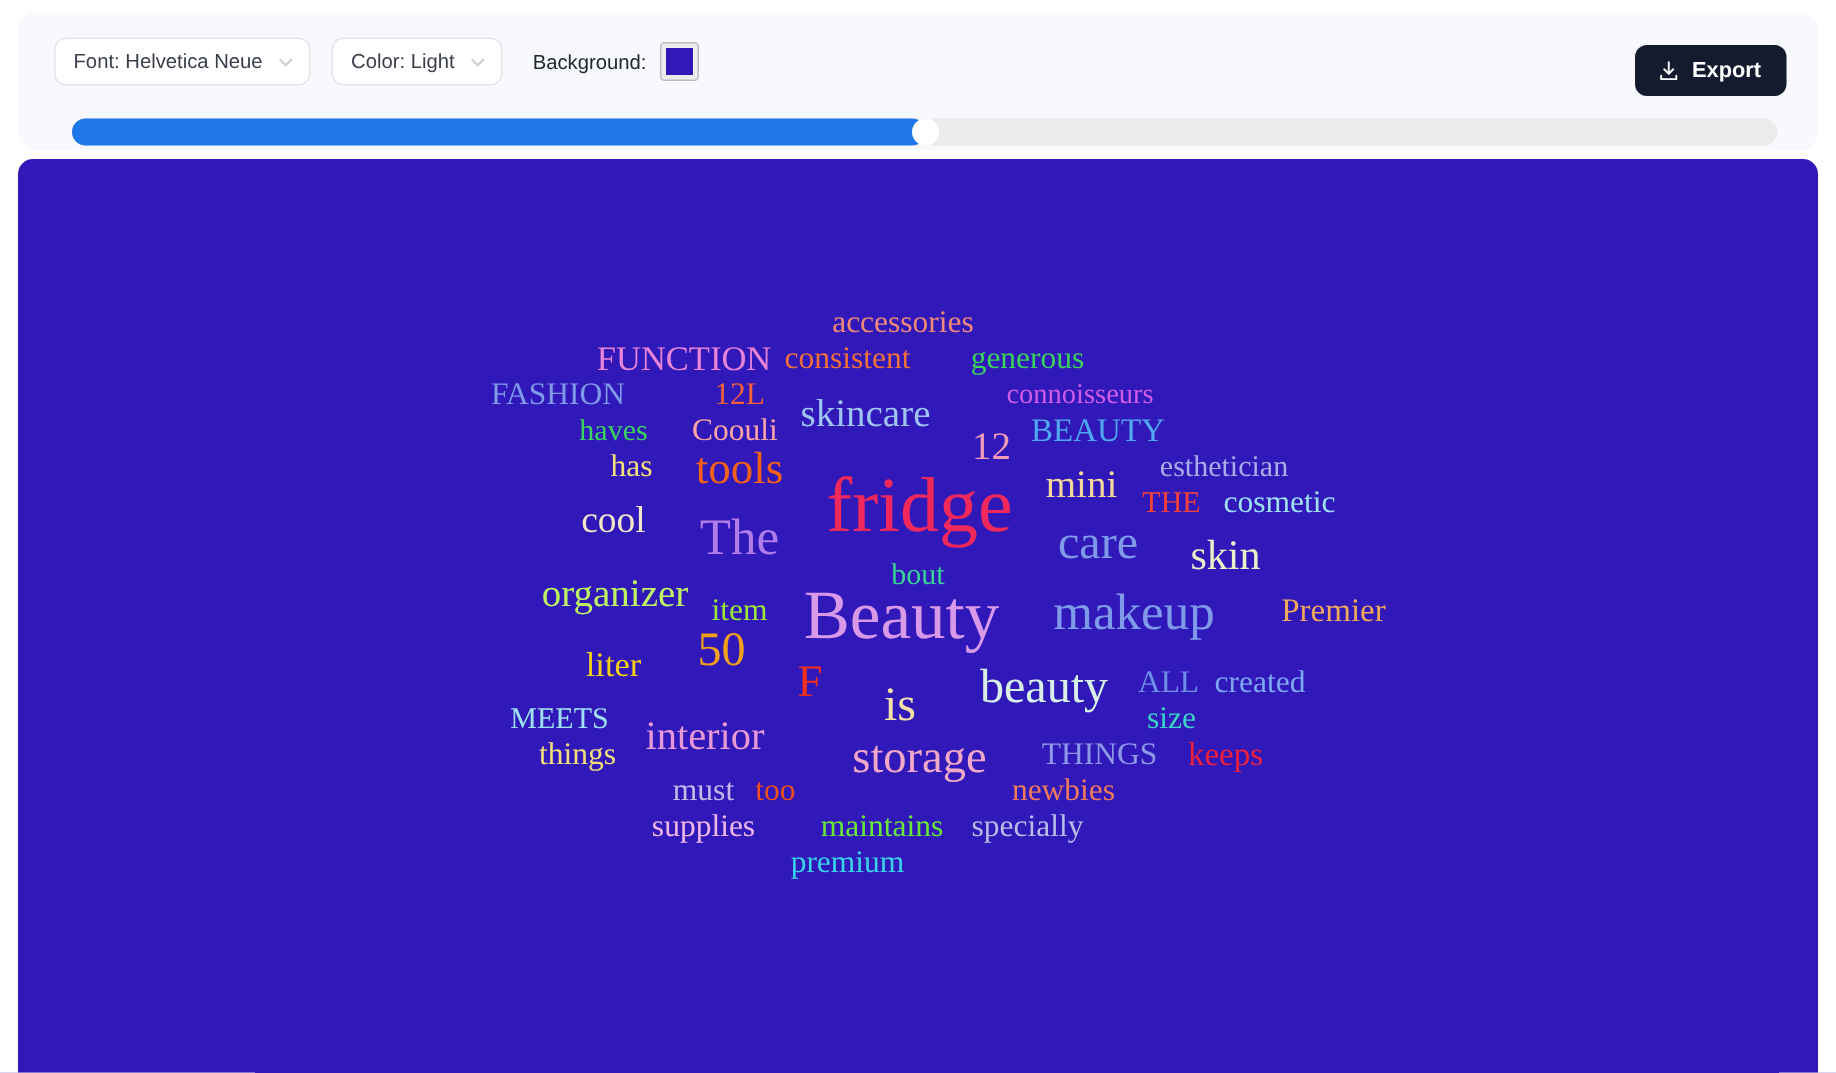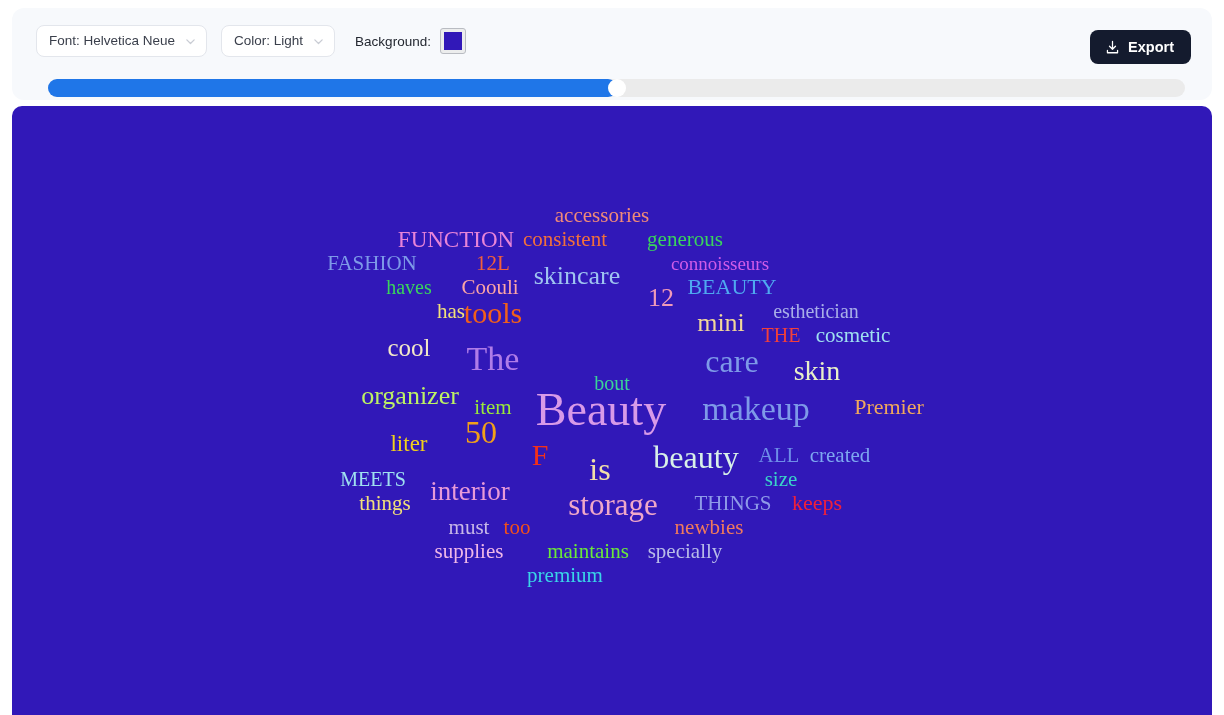--- a/index.html
+++ b/index.html
@@ -228,29 +228,30 @@
       <span class="word" style="left: 444px; top: 133px; font-size: 23px; color: rgb(232, 132, 216);">FUNCTION</span>
       <span class="word" style="left: 553px; top: 133px; font-size: 21px; color: rgb(242, 112, 58);">consistent</span>
       <span class="word" style="left: 673px; top: 133px; font-size: 21px; color: rgb(58, 212, 92);">generous</span>
       <span class="word" style="left: 360px; top: 157px; font-size: 21px; color: rgb(126, 154, 232);">FASHION</span>
       <span class="word" style="left: 481px; top: 157px; font-size: 21px; color: rgb(242, 96, 58);">12L</span>
       <span class="word" style="left: 565px; top: 170px; font-size: 26px; color: rgb(159, 196, 240);">skincare</span>
       <span class="word" style="left: 708px; top: 157px; font-size: 19px; color: rgb(208, 92, 232);">connoisseurs</span>
       <span class="word" style="left: 397px; top: 181px; font-size: 20px; color: rgb(58, 212, 92);">haves</span>
       <span class="word" style="left: 478px; top: 181px; font-size: 21px; color: #fca5a5;">Coouli</span>
       <span class="word" style="left: 720px; top: 181px; font-size: 22px; color: rgb(79, 168, 240);">BEAUTY</span>
-      <span class="word" style="left: 409px; top: 205px; font-size: 21px; color: rgb(242, 224, 122); margin-left: 30px;">has</span>
+      <span class="word" style="left: 409px; top: 205px; font-size: 21px; color: rgb(242, 224, 122);">has</span>
       <span class="word" style="left: 481px; top: 207px; font-size: 30px; color: rgb(242, 96, 26);">tools</span>
       <span class="word" style="left: 649px; top: 192px; font-size: 26px; color: rgb(240, 154, 184);">12</span>
       <span class="word" style="left: 709px; top: 217px; font-size: 26px; color: rgb(242, 216, 154);">mini</span>
       <span class="word" style="left: 804px; top: 205px; font-size: 20px; color: rgb(168, 174, 232);">esthetician</span>
       <span class="word" style="left: 769px; top: 229px; font-size: 20px; color: rgb(242, 64, 58);">THE</span>
       <span class="word" style="left: 841px; top: 229px; font-size: 21px; color: rgb(159, 224, 240);">cosmetic</span>
       <span class="word" style="left: 397px; top: 241px; font-size: 25px; color: rgb(242, 232, 200);">cool</span>
       <span class="word" style="left: 481px; top: 253px; font-size: 34px; color: rgb(176, 124, 232);">The</span>
+      <span class="word" style="left: 601px; top: 232px; font-size: 52px; color: rgb(240, 40, 92);">fridge</span>
       <span class="word" style="left: 720px; top: 255px; font-size: 32px; color: rgb(126, 154, 232);">care</span>
       <span class="word" style="left: 805px; top: 265px; font-size: 28px; color: rgb(232, 240, 200);">skin</span>
       <span class="word" style="left: 600px; top: 277px; font-size: 20px; color: rgb(58, 212, 152);">bout</span>
       <span class="word" style="left: 398px; top: 290px; font-size: 26px; color: #bef264;">organizer</span>
       <span class="word" style="left: 481px; top: 301px; font-size: 21px; color: rgb(154, 232, 58);">item</span>
       <span class="word" style="left: 589px; top: 304px; font-size: 46px; color: rgb(216, 154, 232);">Beauty</span>
       <span class="word" style="left: 744px; top: 303px; font-size: 34px; color: rgb(126, 154, 232); text-align: right;">makeup</span>
       <span class="word" style="left: 877px; top: 301px; font-size: 22px; color: rgb(240, 168, 92);">Premier</span>
       <span class="word" style="left: 469px; top: 326px; font-size: 32px; color: rgb(242, 160, 26);">50</span>
       <span class="word" style="left: 397px; top: 337px; font-size: 23px; color: rgb(242, 208, 26);">liter</span>

